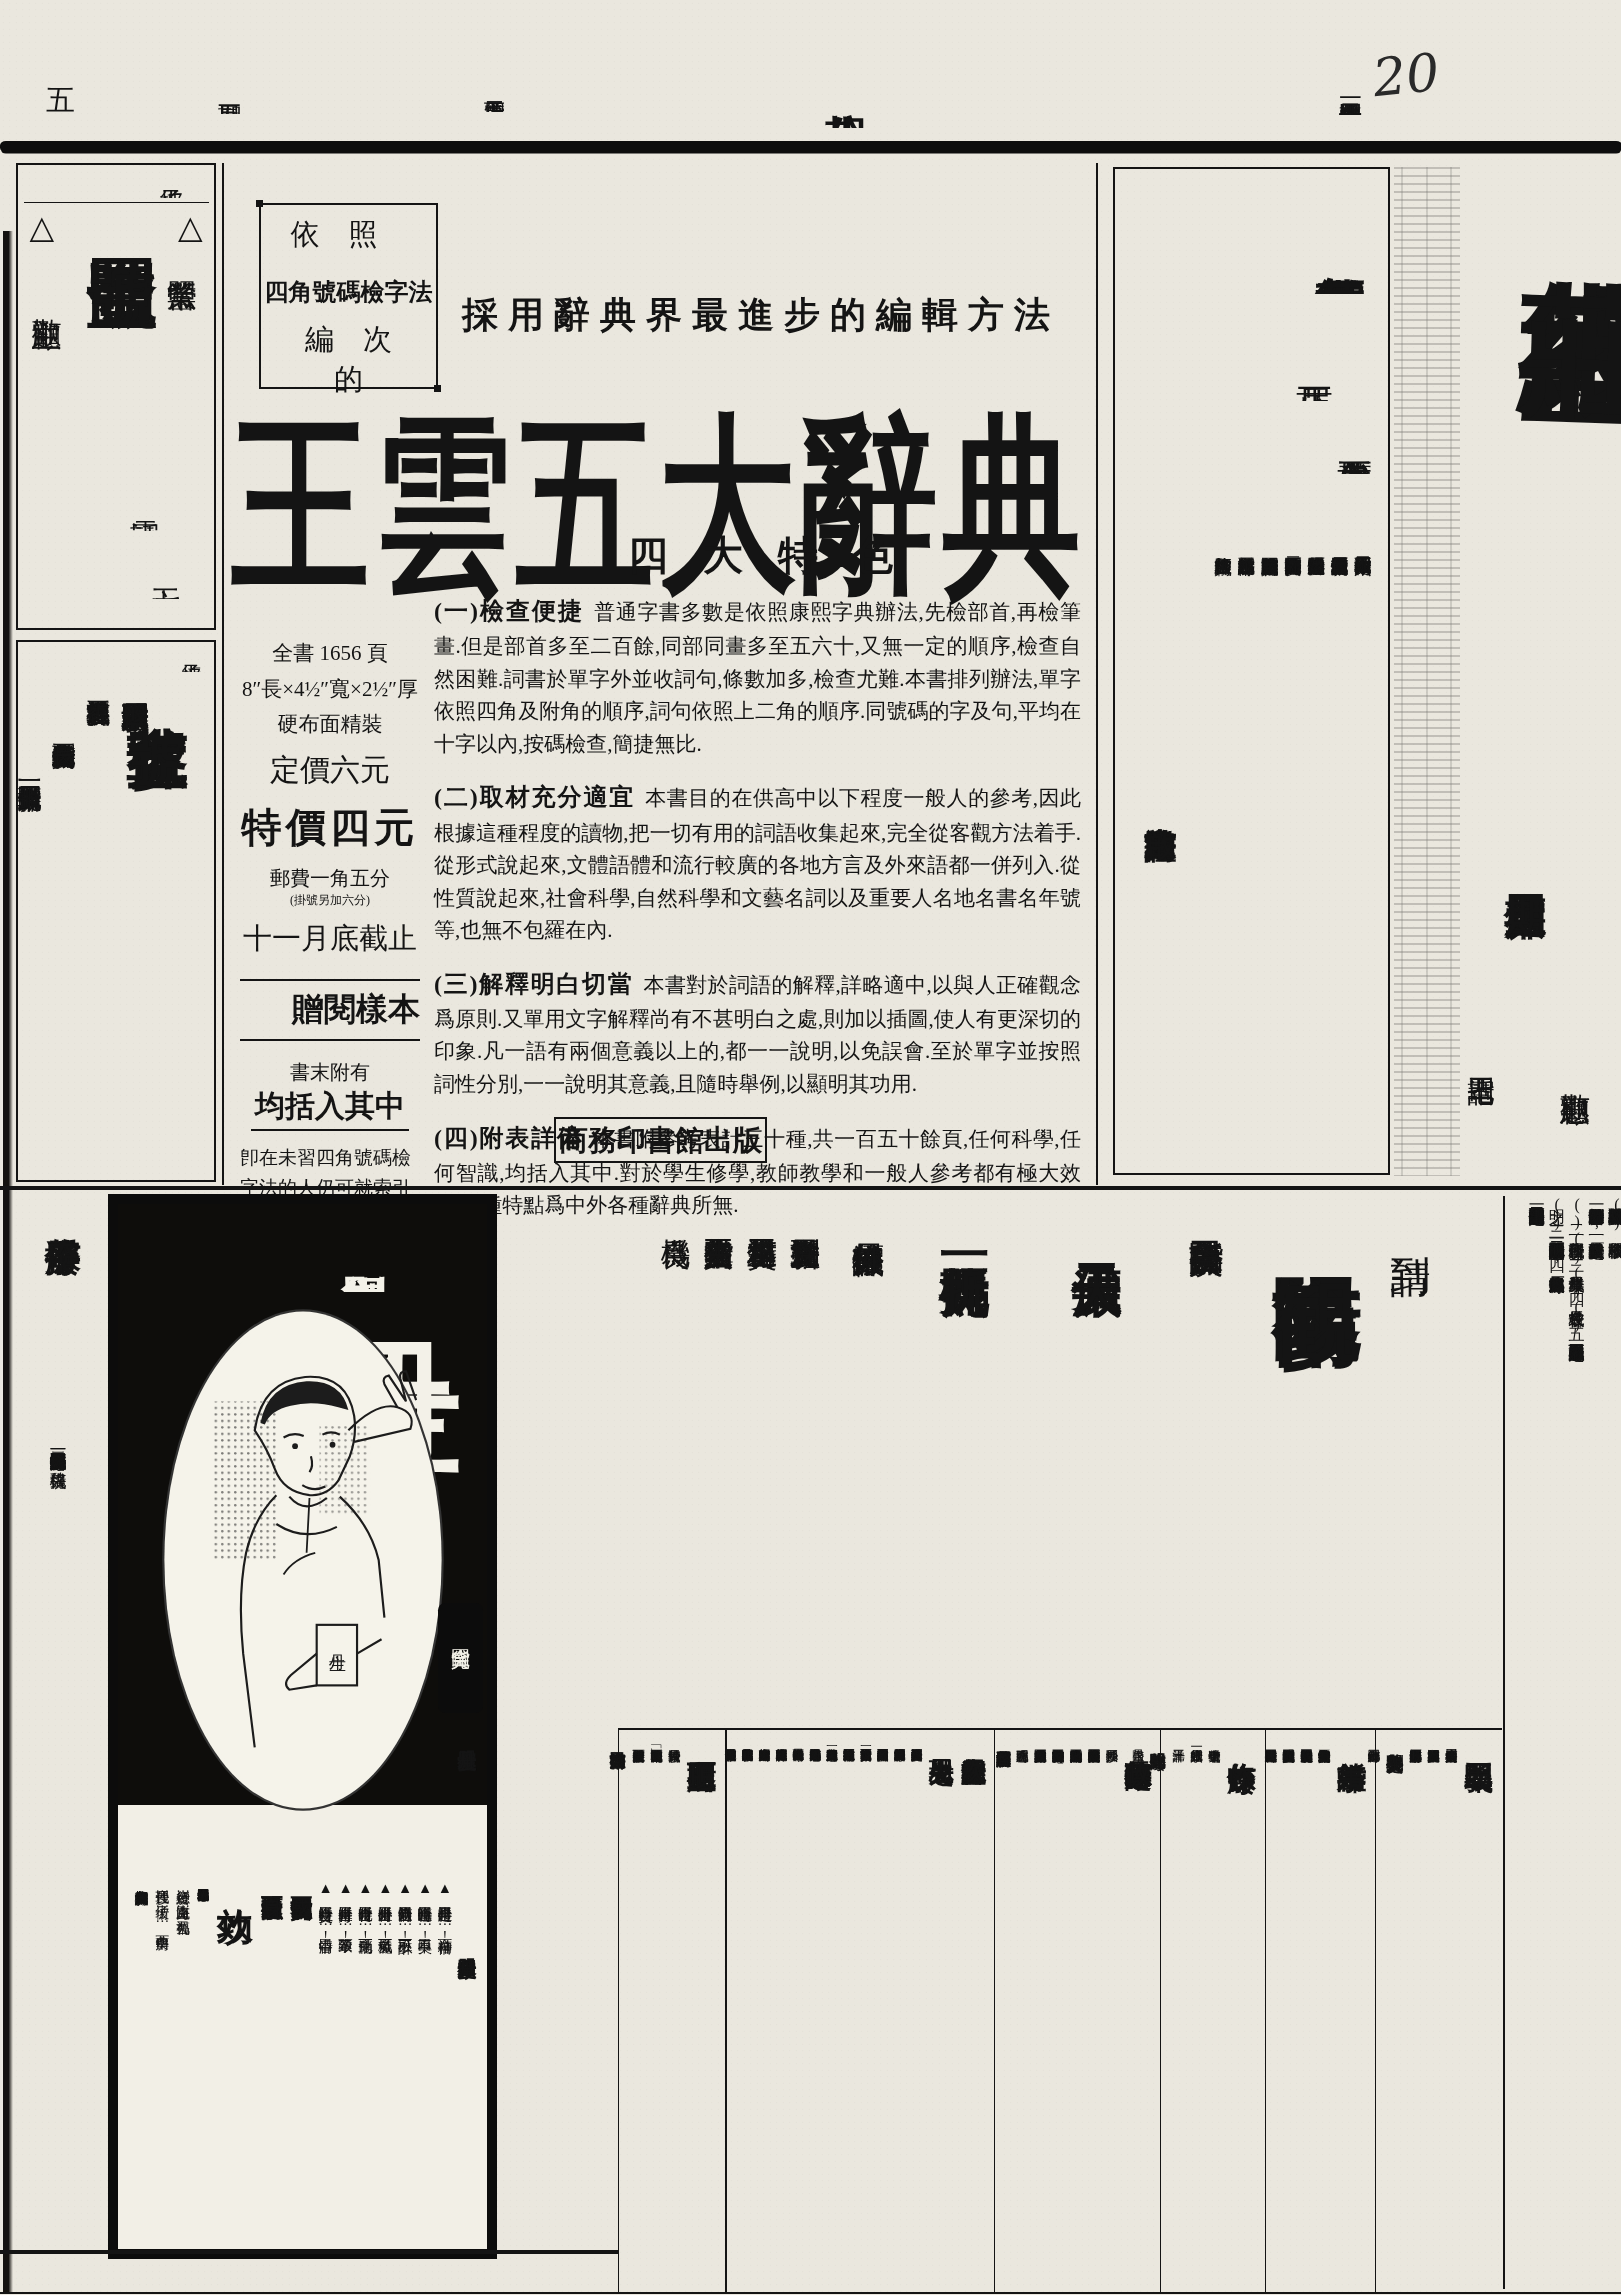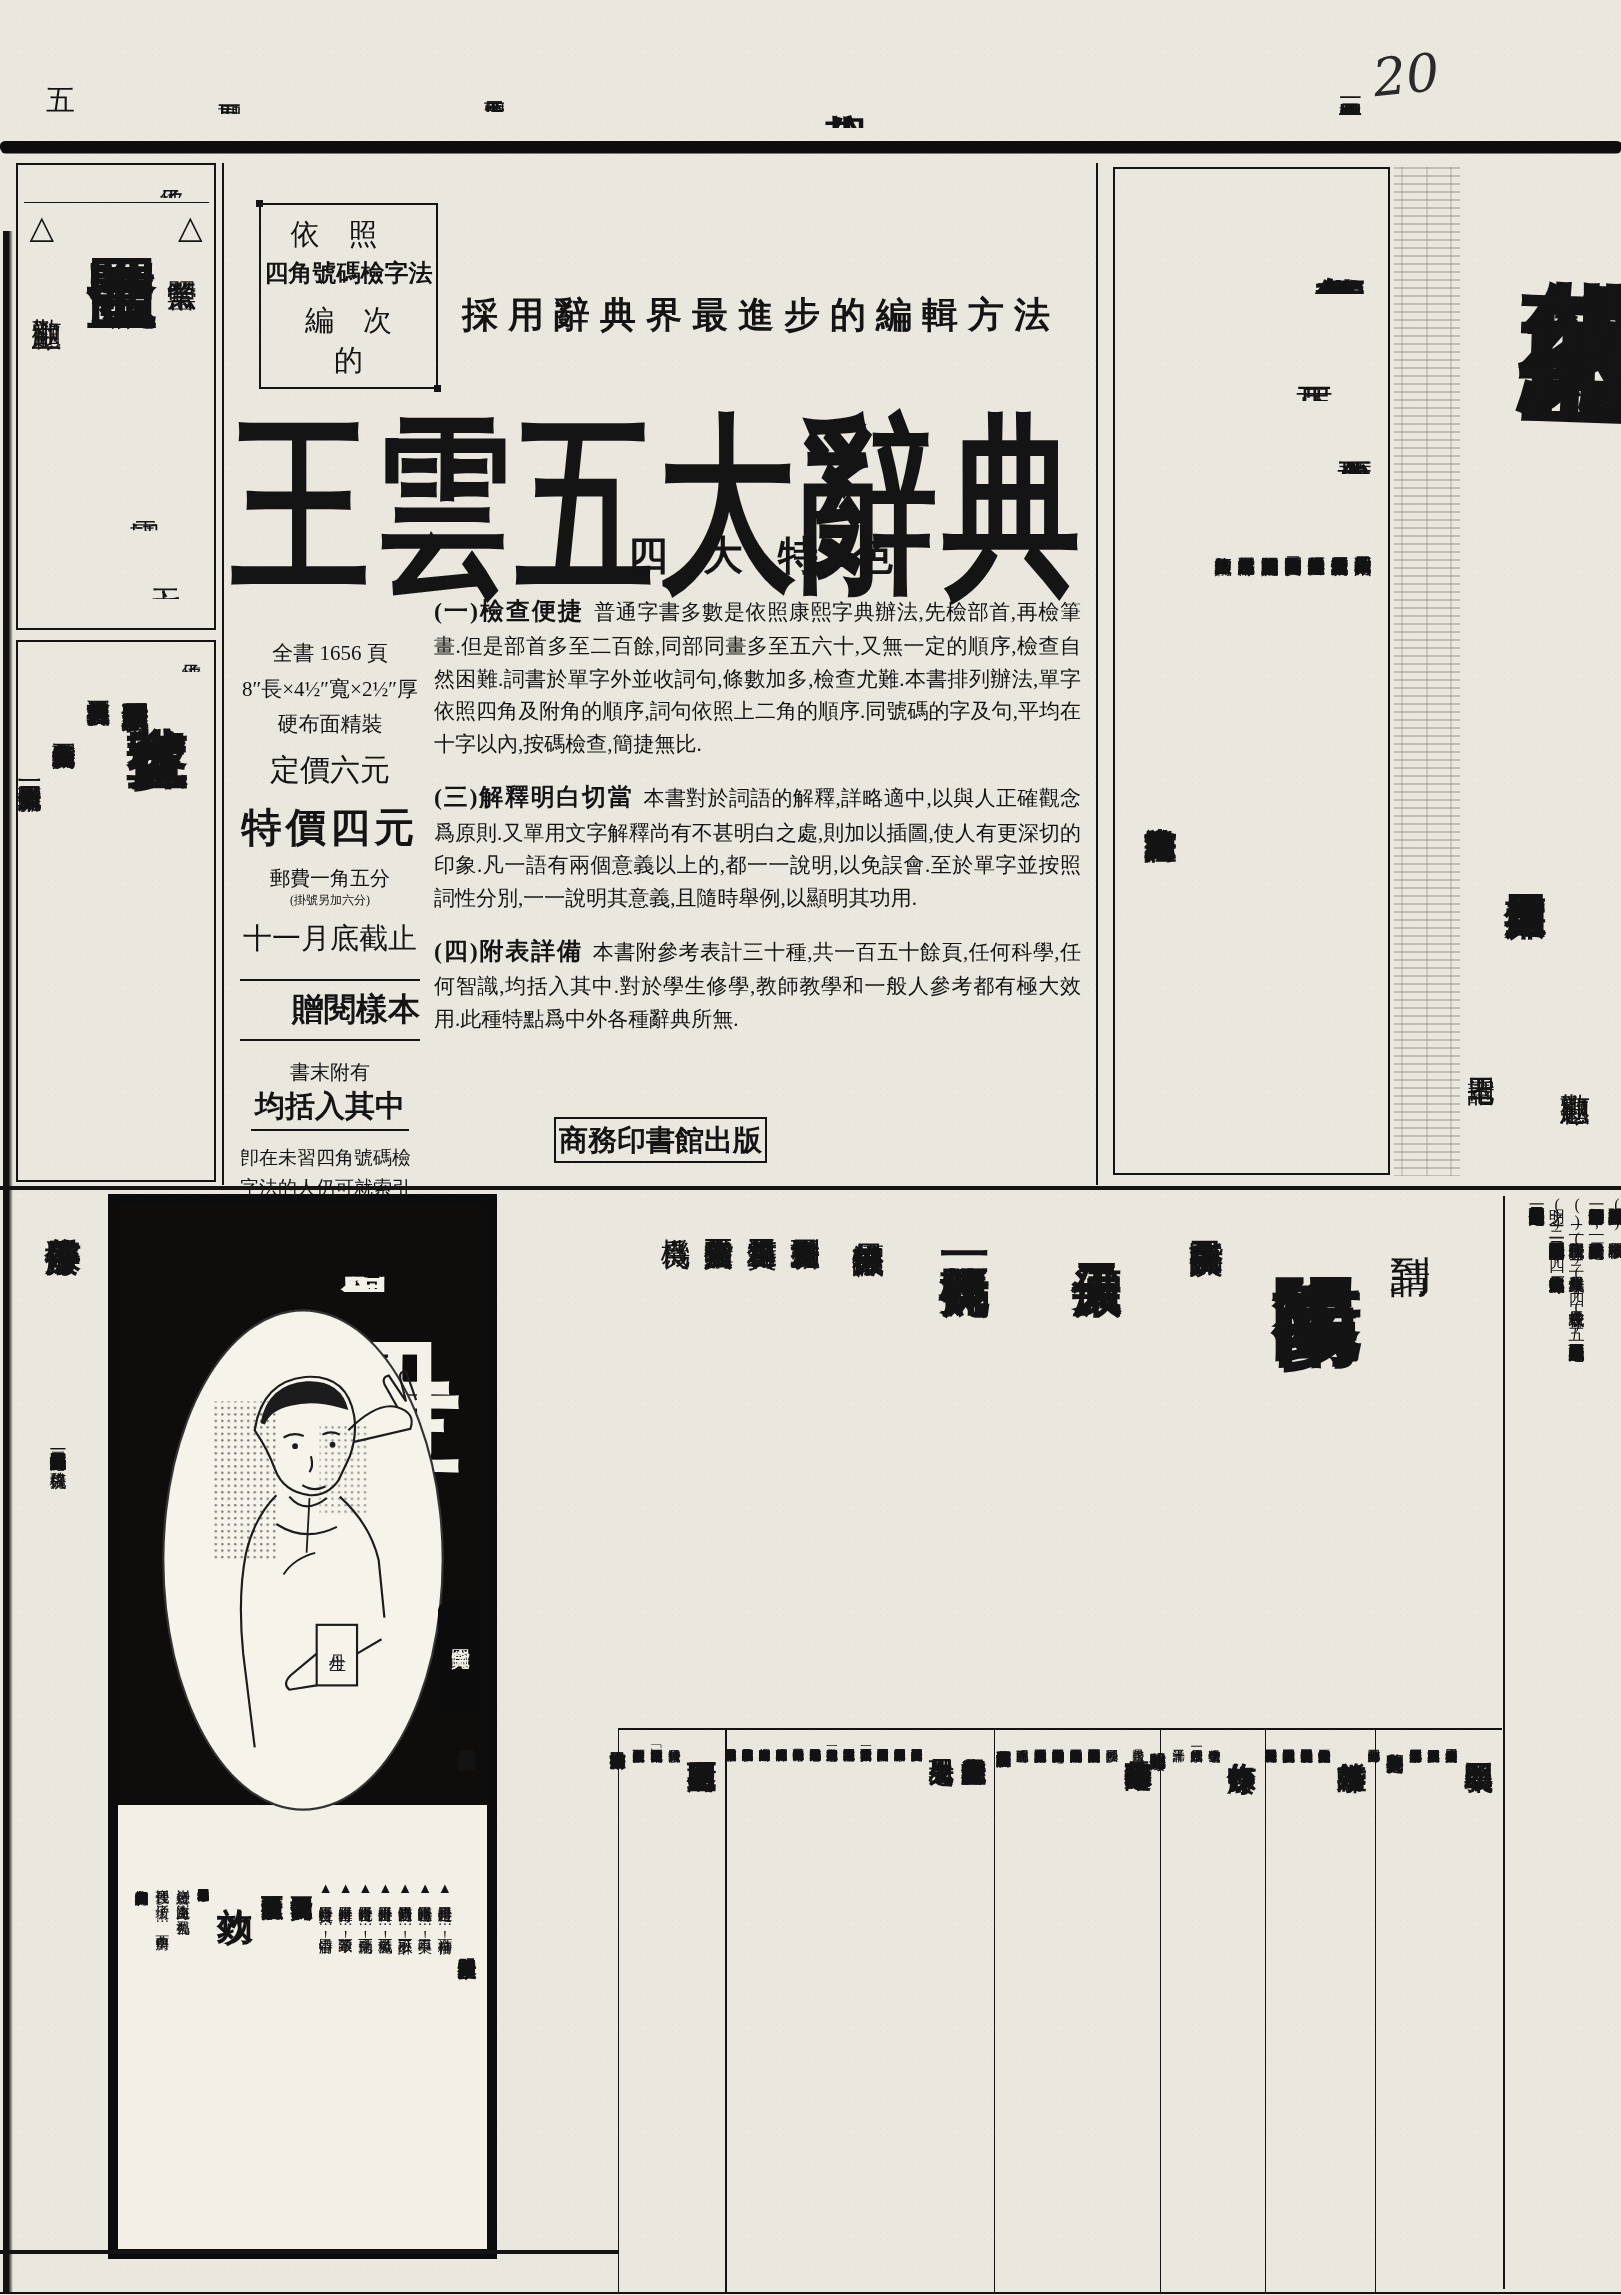--- a/index.html
+++ b/index.html
@@ -115,30 +115,33 @@
         <span class="vcol" style="height: 360px; font-size: 27px; font-weight: bold;">新屋工竣開張放盤</span>
         <span class="vcol" style="height: 303px; font-size: 24px;">人参鹿茸官燕銀耳麗参洋参肉桂沉香</span>
         <span class="vcol" style="height: 303px; font-size: 24px; margin-top: 43px;">各貨新到統選精良眞正公道比衆特長</span>
         <span class="vcol" style="height: 346px; font-size: 24px; margin-top: 86px;">廉價一月九折新章十一月四日正式開張</span>
       </div>
   </div>
 
   <div class="abs" style="left:222px;top:163px;width:876px;height:1022px;border-left:2.2px solid #141414;border-right:2.2px solid #141414;box-sizing:border-box;">
     <div class="abs bx cbox center" style="left:35px;top:40px;width:179px;height:186px;padding-top:10px;">
       <div style="font-size:29px;letter-spacing:29px;font-family:Liberation Mono, monospace;">依照</div>
-      <div class="b" style="font-size:24px;margin-top:2px;">四角號碼檢字法</div>
+      <div class="b" style="font-size:24px;margin-top:21px;">四角號碼檢字法</div>
       <div style="font-size:29px;letter-spacing:29px;padding-left:29px;margin-top:11.5px;">編次的</div>
     </div>
     <div class="abs b" style="left:238px;top:128px;width:634px;font-size:36px;letter-spacing:10px;">採用辭典界最進步的編輯方法</div>
     <div class="abs b" style="left:7.2px;top:216px;width:865px;font-size:138px;letter-spacing:4.3px;transform:scaleY(1.38);transform-origin:top;white-space:nowrap;">王雲五大辭典</div>
     <div class="abs b" style="left:404px;top:365px;font-size:40px;letter-spacing:35px;">四大特色</div>
 
     <div class="abs" style="left:210px;top:430px;width:647px;">
       <div class="dict-feat" style="margin-bottom:19px;">
         <span class="flabel">(一)檢查便捷</span><span>普通字書多數是依照康熙字典辦法,先檢部首,再檢筆畫.但是部首多至二百餘,同部同畫多至五六十,又無一定的順序,檢查自然困難.詞書於單字外並收詞句,條數加多,檢查尤難.本書排列辦法,單字依照四角及附角的順序,詞句依照上二角的順序.同號碼的字及句,平均在十字以內,按碼檢查,簡捷無比.</span>
+      </div>
+      <div class="dict-feat" style="margin-bottom:19px;">
+        <span class="flabel">(二)取材充分適宜</span><span>本書目的在供高中以下程度一般人的參考,因此根據這種程度的讀物,把一切有用的詞語收集起來,完全從客觀方法着手.從形式說起來,文體語體和流行較廣的各地方言及外來語都一併列入.從性質說起來,社會科學,自然科學和文藝名詞以及重要人名地名書名年號等,也無不包羅在內.</span>
       </div>
       <div class="dict-feat" style="margin-bottom:19px;">
         <span class="flabel">(三)解釋明白切當</span><span>本書對於詞語的解釋,詳略適中,以與人正確觀念爲原則.又單用文字解釋尚有不甚明白之處,則加以插圖,使人有更深切的印象.凡一語有兩個意義以上的,都一一說明,以免誤會.至於單字並按照詞性分別,一一說明其意義,且隨時舉例,以顯明其功用.</span>
       </div>
       <div class="dict-feat">
         <span class="flabel">(四)附表詳備</span><span>本書附參考表計三十種,共一百五十餘頁,任何科學,任何智識,均括入其中.對於學生修學,教師教學和一般人參考都有極大效用.此種特點爲中外各種辭典所無.</span>
       </div>
     </div>
 
     <div class="abs center" style="left:16px;top:473px;width:180px;">

